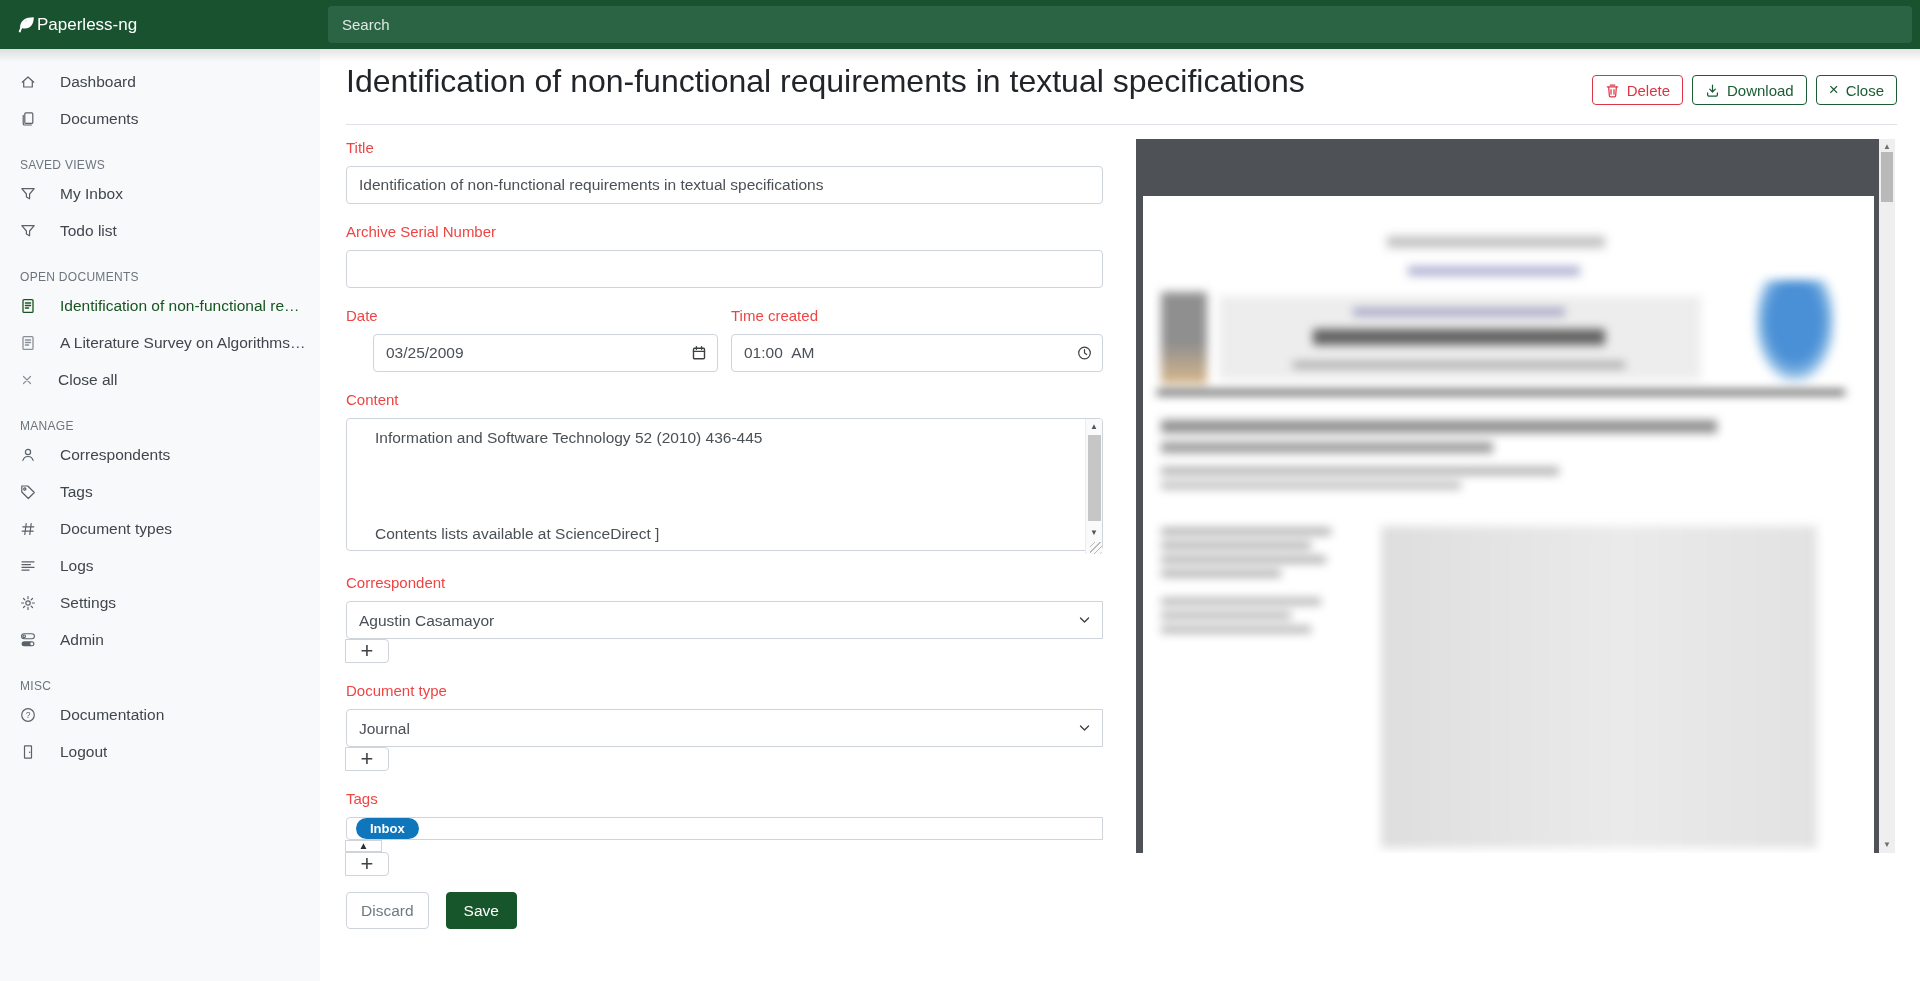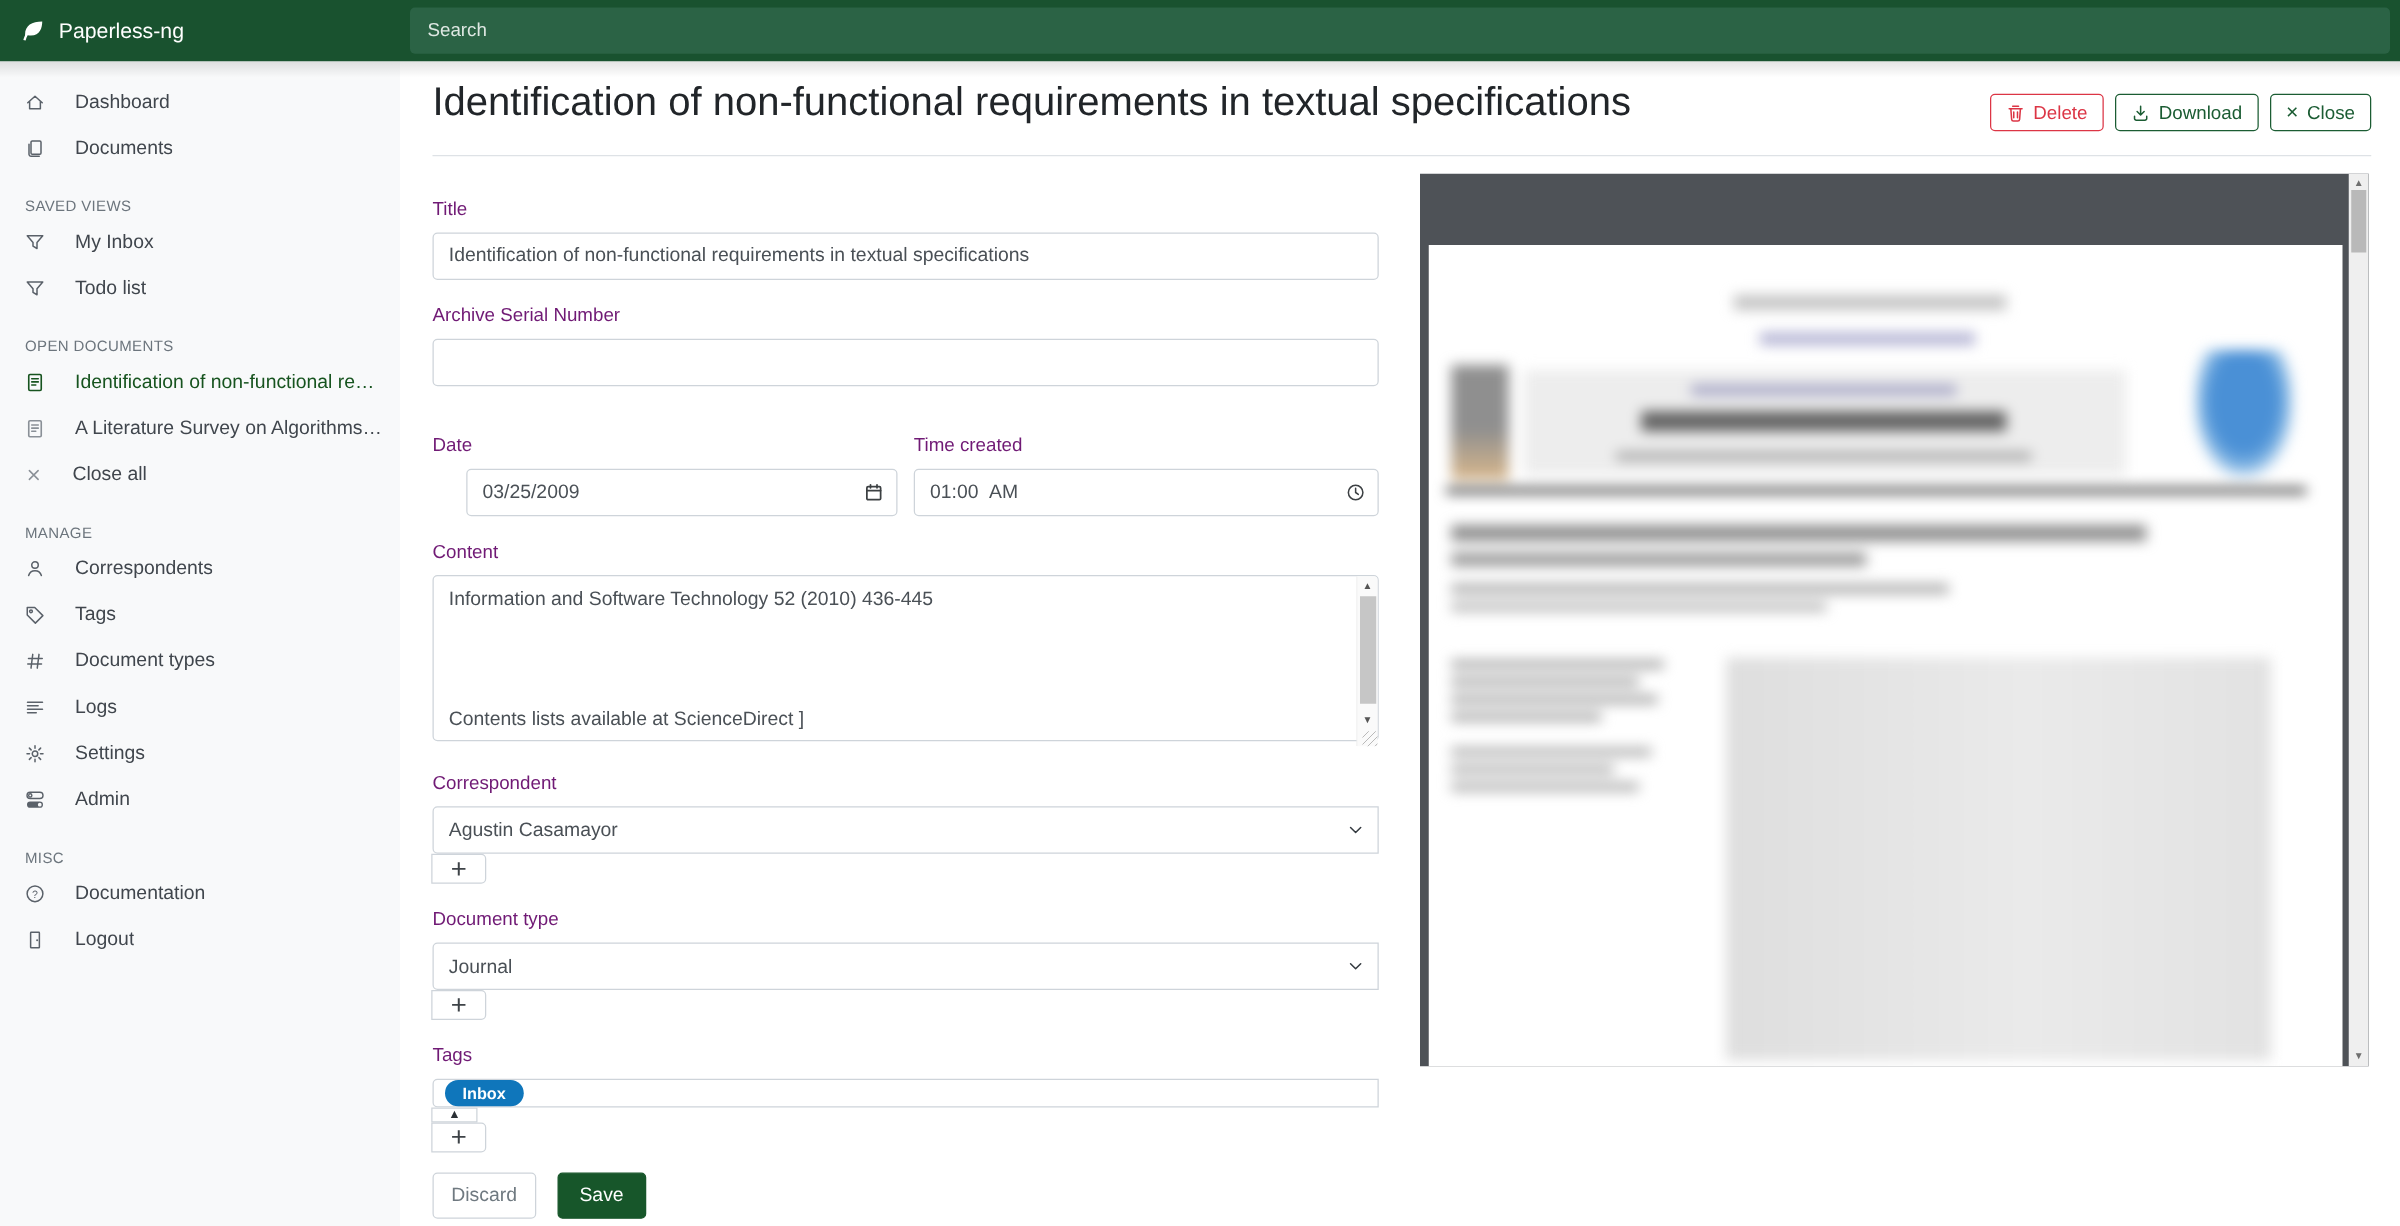--- a/index.html
+++ b/index.html
@@ -2,21 +2,21 @@
 <html><head>
 <meta charset="utf-8">
 <style>
   html,body{margin:0;padding:0;width:1920px;height:981px;overflow:hidden;
     font-family:"Liberation Sans",sans-serif;background:#fff;color:#212529;}
   *{box-sizing:border-box;}
 
   
   .navbar{position:absolute;top:0;left:0;width:1920px;height:49px;background:#19522f;
     display:flex;align-items:center;z-index:20;}
-  .brand{width:320px;flex:none;display:flex;align-items:center;gap:10px;padding-left:15px;
+  .brand{width:320px;flex:none;display:flex;align-items:center;padding-left:15px;
     color:#fff;font-size:17px;}
   .search-input{flex:1;height:37px;margin:0 8px;background:#2b6345;border:none;border-radius:4px;
     color:#fff;font-size:15px;padding:0 14px;font-family:inherit;}
   .search-input::placeholder{color:rgba(255,255,255,.85);}
   .shadow-band{position:absolute;top:49px;left:0;width:1920px;height:13px;z-index:15;
     background:linear-gradient(rgba(0,0,0,.11),rgba(0,0,0,0));pointer-events:none;}
 
   
   .sidebar{position:absolute;top:49px;left:0;bottom:0;width:320px;background:#f8f9fa;
     padding-top:14px;z-index:5;}
@@ -35,30 +35,30 @@
   .btn{display:inline-flex;align-items:center;gap:7px;height:30px;padding:0 12px;border-radius:4px;
     background:#fff;font-size:15px;border:1px solid;cursor:pointer;font-family:inherit;line-height:1;text-align:right;}
   .btn-delete{color:#dc3545;border-color:#dc3545;}
   .btn-green{color:#1b5c33;border-color:#1b5c33;}
   .btn .xglyph{font-size:17px;line-height:1;margin-top:-2px;}
   .divider{position:absolute;left:26px;right:23px;top:75px;height:0;border-bottom:1px solid #dee2e6;}
 
   
   .doc-form{position:absolute;left:26px;top:90px;width:757px;}
   .fg{margin-bottom:19px;}
-  .fg label{display:block;font-size:15px;color:#701a75;margin-bottom:9px;line-height:18px;margin-top:20px;}
+  .fg label{display:block;font-size:15px;color:#ef4444;margin-bottom:9px;line-height:18px;}
   .ctl{width:100%;height:38px;border:1px solid #ced4da;border-radius:4px;background:#fff;
     font-size:15.5px;color:#4a5056;padding:0 12px;font-family:inherit;}
   .row2{display:flex;gap:13px;}
   .col{flex:1;position:relative;}
   .icon-right{position:absolute;right:11px;top:50%;transform:translateY(-50%);display:flex;}
   .time-input{word-spacing:5px;}
 
   .ta-wrap{position:relative;}
-  .ta{height:133px;resize:none;padding:7px 30px 7px 12px;line-height:24px;overflow:hidden;}
+  .ta{height:133px;resize:none;padding:7px 30px 7px 28px;line-height:24px;overflow:hidden;}
   .fake-sb{position:absolute;top:1px;right:1px;bottom:1px;width:17px;background:#fafafa;
     border-left:1px solid #ececec;border-radius:0 3px 3px 0;}
   .sb-arrow{position:absolute;left:0;width:100%;text-align:center;font-size:8px;color:#555;line-height:14px;cursor:pointer;}
   .sb-up{top:1px;} .sb-down{bottom:14px;}
   .sb-thumb{position:absolute;top:16px;left:2px;width:13px;height:86px;background:#c6c6c6;cursor:pointer;}
   .resize-corner{position:absolute;right:1px;bottom:1px;width:12px;height:12px;cursor:nwse-resize;
     background:repeating-linear-gradient(135deg,transparent 0 3px,#b9b9b9 3px 4px);border-radius:0 0 3px 0;}
 
   .input-group{display:flex;flex-direction:column;}
   .sel-wrap{flex:1;position:relative;}

